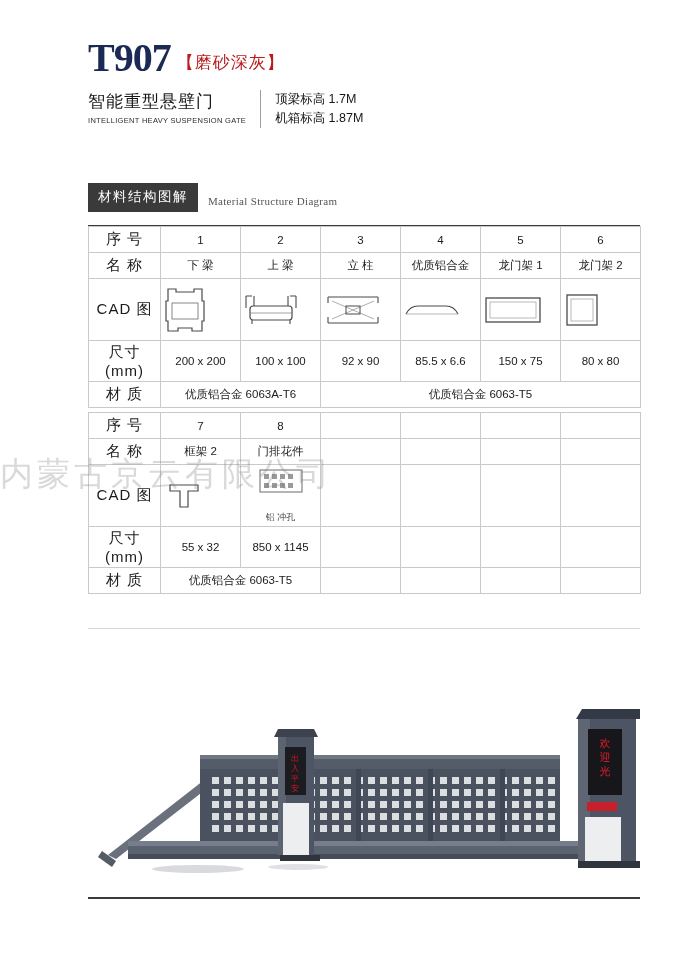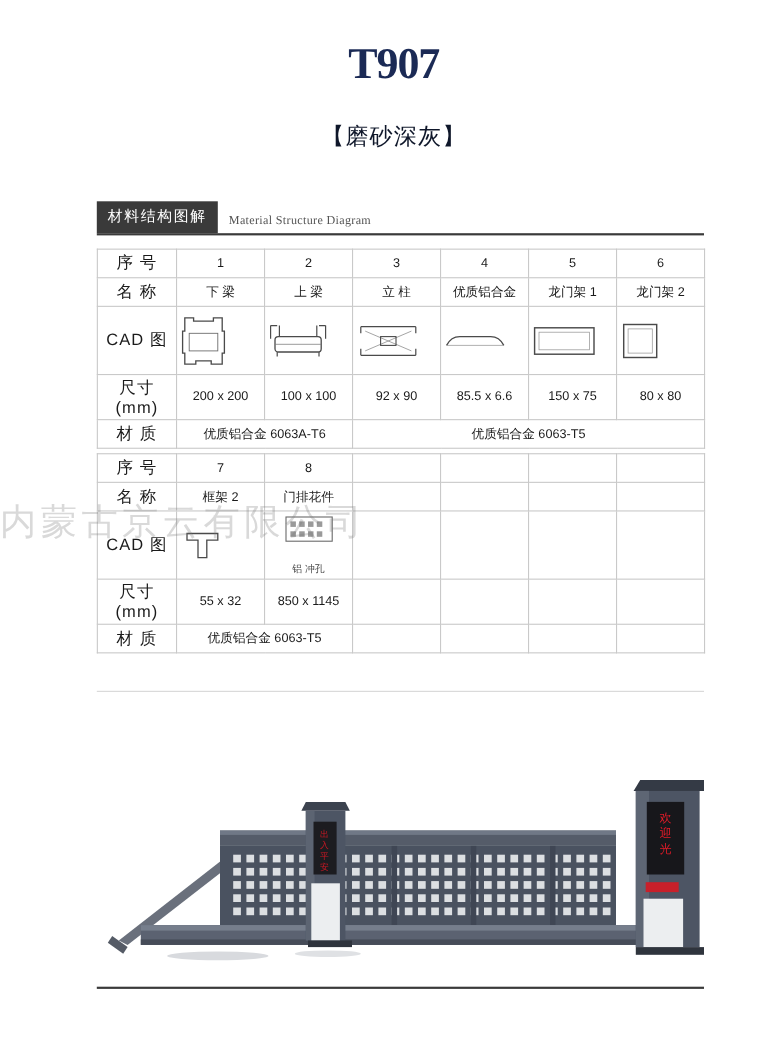--- a/index.html
+++ b/index.html
@@ -10,32 +10,32 @@
     font-family:"Liberation Sans", sans-serif;
     color:#1b1b1b;
     position:relative;
     overflow:hidden;
   }
 
   
   .header {
     position:absolute; left:88px; top:38px; width:540px;
   }
-  .model-row { display:flex; align-items:center; gap:32px;flex-direction:column; }
+  .model-row { display:flex; align-items:flex-end; gap:6px; }
   .model-code {
     font-family:"Liberation Serif", serif;
     font-weight:bold;
     font-size:40px;
     line-height:40px;
     color:#1b2a55;
     letter-spacing:-1px;
   }
   .model-finish {
-    font-size:21px;
-    color:#0f172a;
+    font-size:17px;
+    color:#b91c1c;
     padding-bottom:4px;
     letter-spacing:1px;
   }
   .title-block {
     margin-top:12px;
     display:flex;
     align-items:flex-start;
   }
   .title-left { padding-right:14px; }
   .title-cn {
@@ -58,21 +58,21 @@
     color:#161616;
   }
 
   
   .section {
     position:absolute; left:88px; top:183px; width:552px;
   }
   .sec-bar {
     display:flex; align-items:flex-end;
     border-bottom:2px solid #3a3a3a;
-    padding-bottom:0;
+    padding-bottom:13px;
   }
   .sec-cn {
     background:#3a3a3a;
     color:#ffffff;
     font-size:13.5px;
     letter-spacing:1.5px;
     padding:5px 10px 6px 10px;
   }
   .sec-en {
     font-size:11px;
@@ -128,20 +128,30 @@
     border-top:1px solid #d6d6d6;
   }
 </style>
 </head>
 <body>
 
 <div class="header">
   <div class="model-row">
     <div class="model-code">T907</div>
     <div class="model-finish">【磨砂深灰】</div>
+  </div>
+  <div class="title-block">
+    <div class="title-left">
+      <div class="title-cn">智能重型悬壁门</div>
+      <div class="title-en">INTELLIGENT HEAVY SUSPENSION GATE</div>
+    </div>
+    <div class="title-right">
+      <div>顶梁标高 1.7M</div>
+      <div>机箱标高 1.87M</div>
+    </div>
   </div>
 </div>
 
 <div class="section">
   <div class="sec-bar">
     <div class="sec-cn">材料结构图解</div>
     <div class="sec-en">Material Structure Diagram</div>
   </div>
 </div>
 

